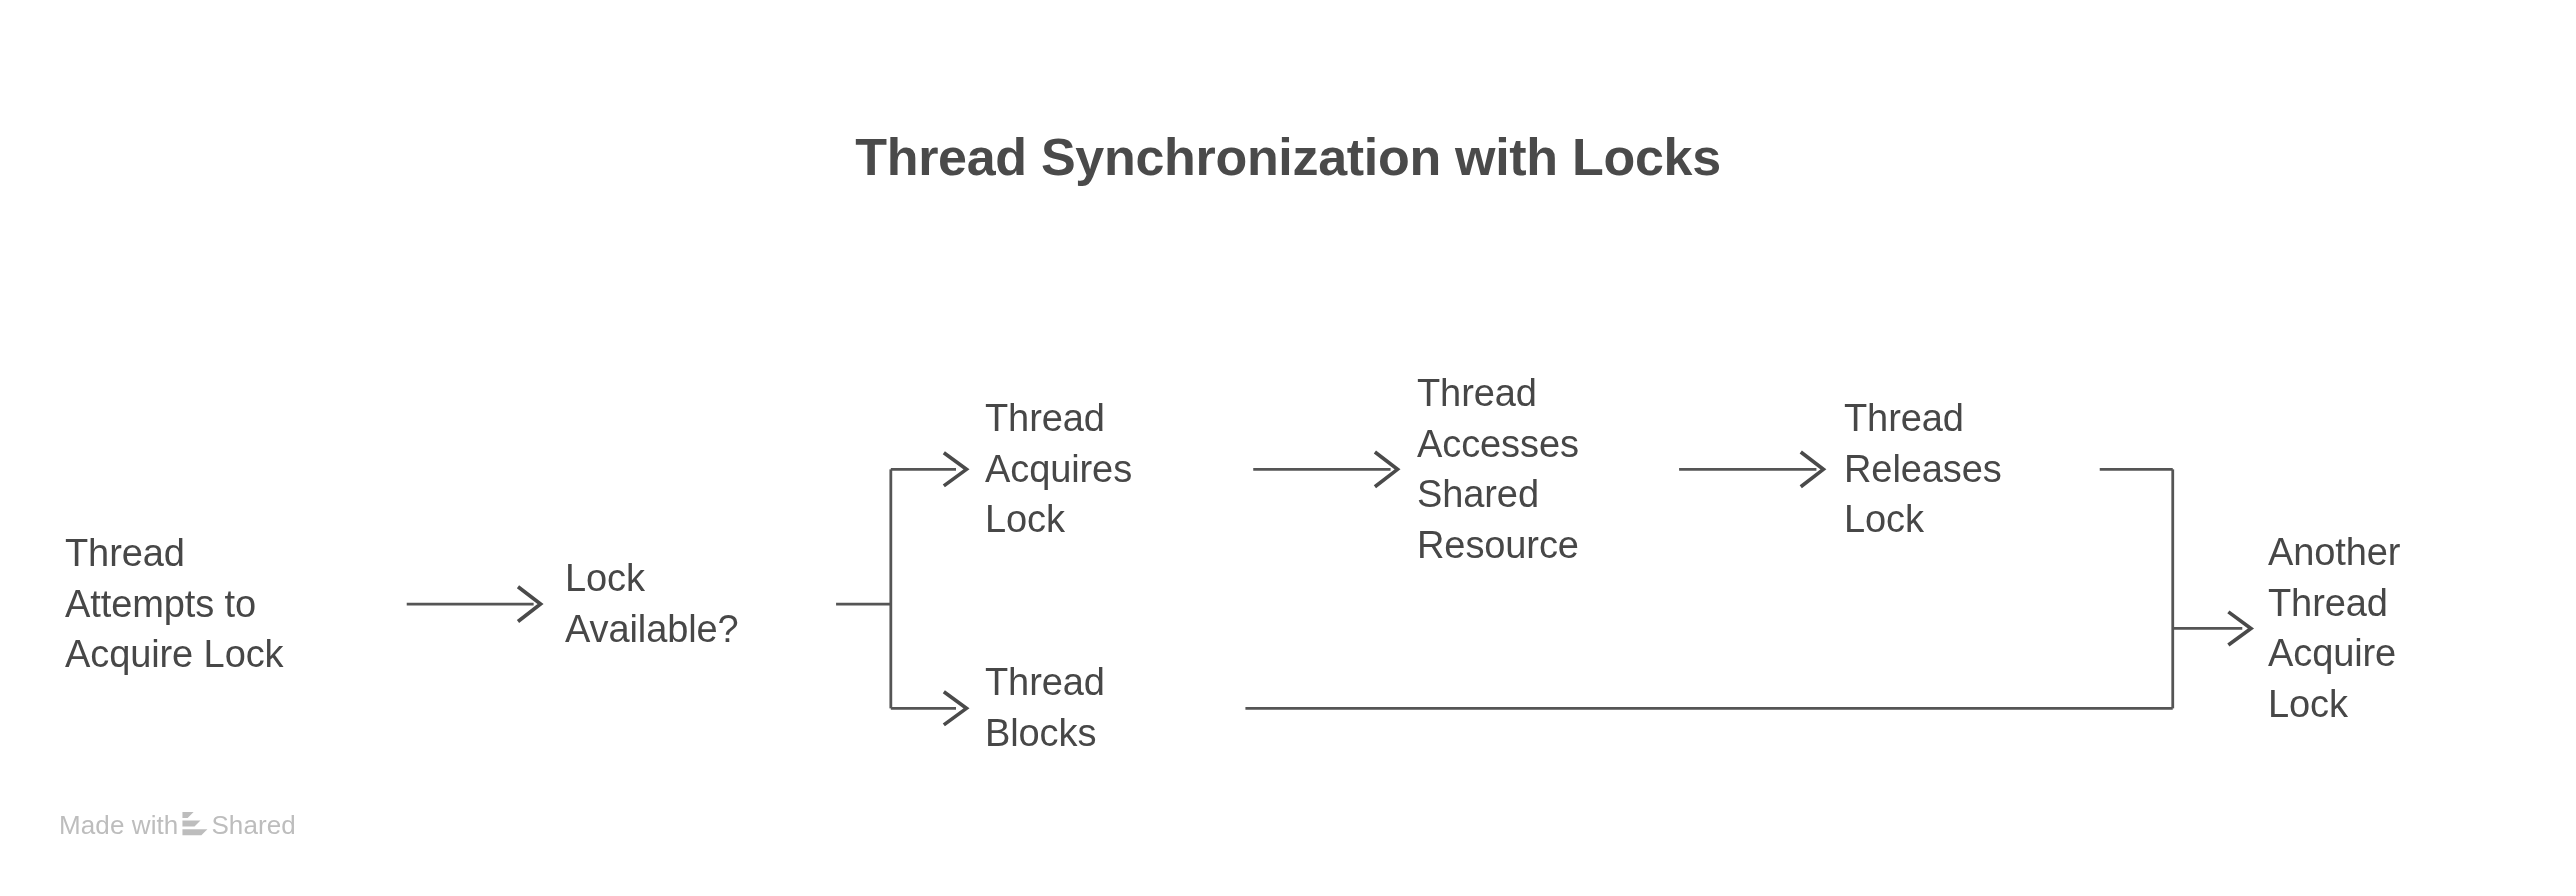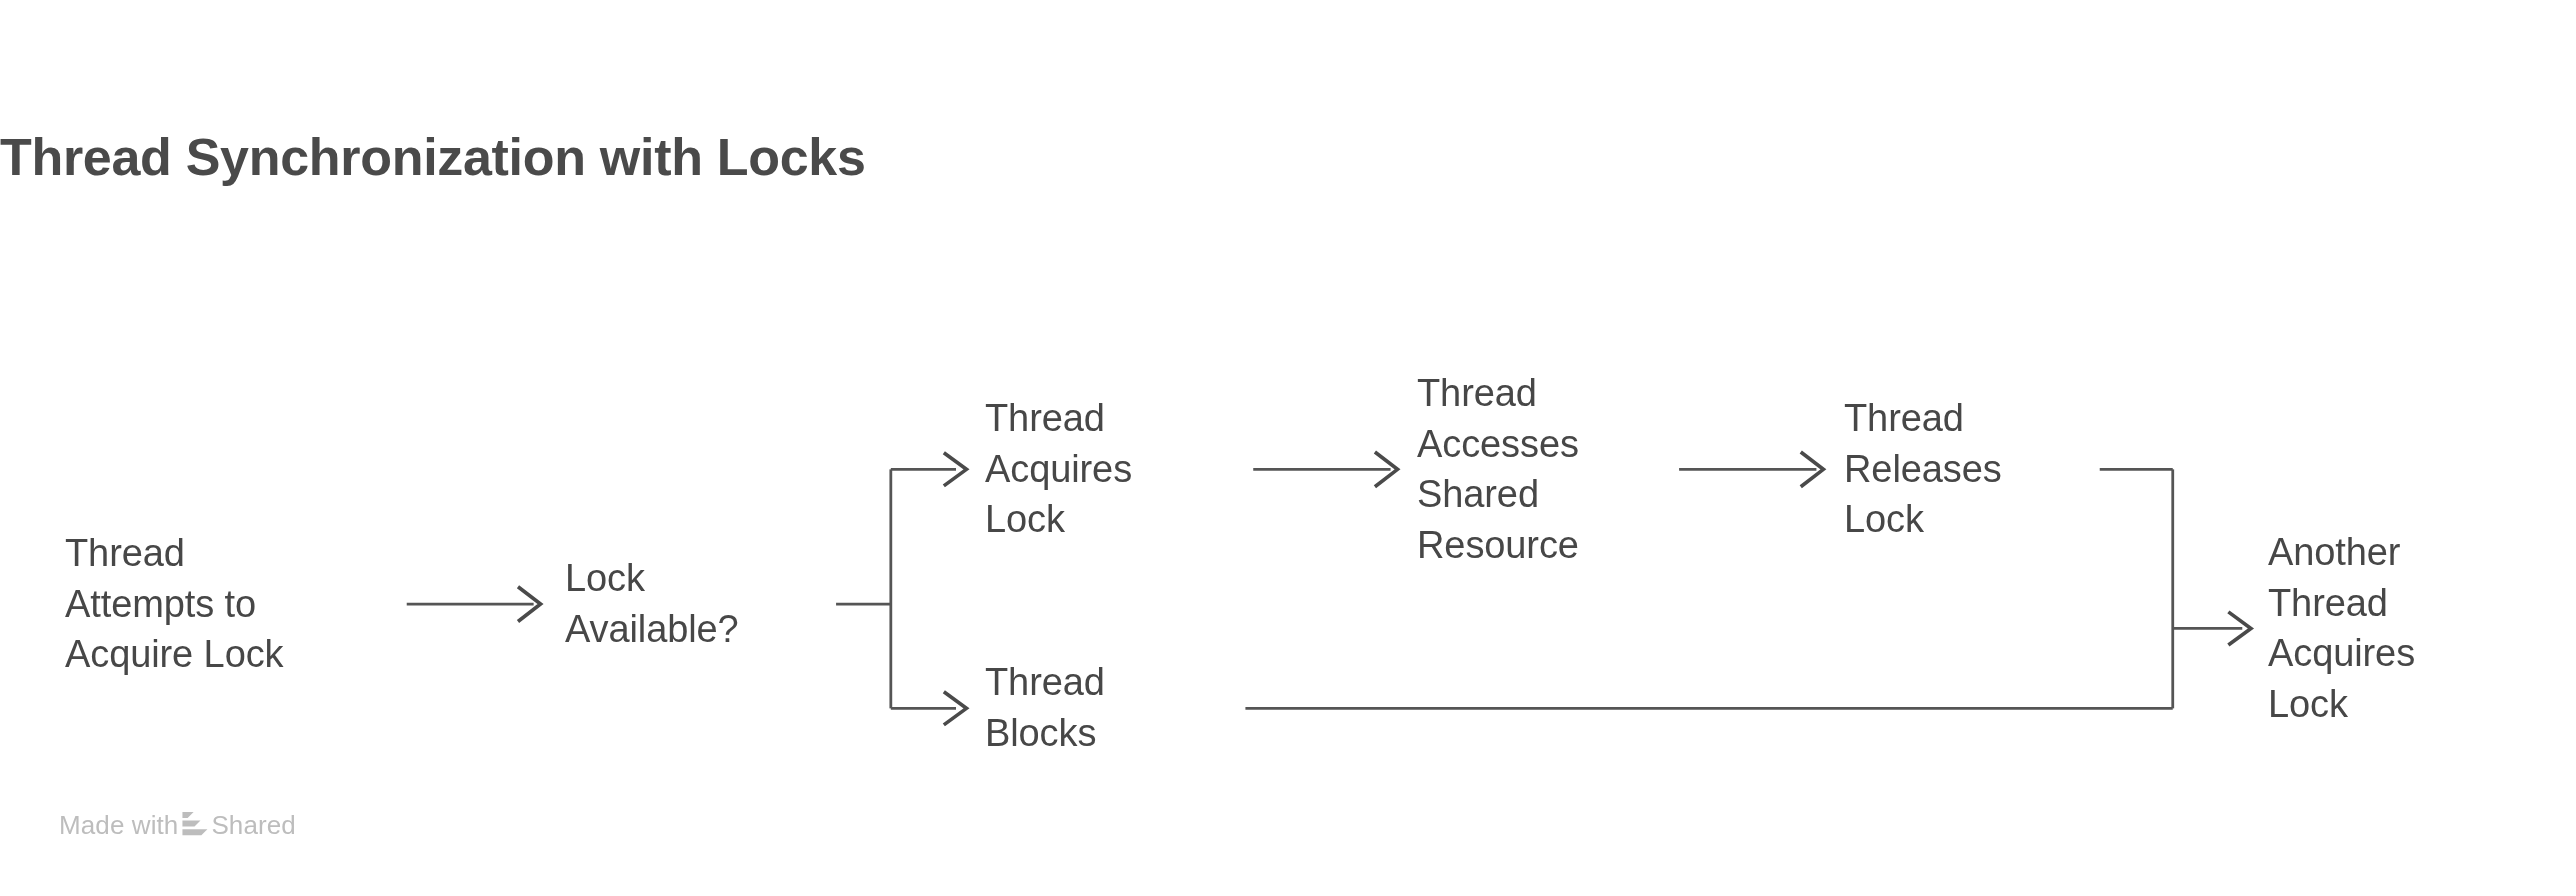--- a/index.html
+++ b/index.html
@@ -20,21 +20,21 @@
     position: absolute;
     inset: 0;
   }
 
   
   .diagram-title {
     position: absolute;
     left: 0;
     top: 129px;
     width: 2576px;
-    text-align: left;
+    text-align: center;
     font-size: 52px;
     font-weight: bold;
     color: #4a4a4a;
     letter-spacing: -0.3px;
     line-height: 1.1;
   }
 
   
   #connector-layer {
     position: absolute;
@@ -168,21 +168,21 @@
 
   <div class="node node-mid" id="node-thread-releases">Thread
 Releases
 Lock</div>
 
   <div class="node node-mid" id="node-thread-blocks">Thread
 Blocks</div>
 
   <div class="node node-mid" id="node-another-thread">Another
 Thread
-Acquires
+Acquire
 Lock</div>
 
   <div id="made-with-napkin">
     <span>Made with</span>
     <span class="napkin-logo">
       <svg viewBox="0 0 36 34" width="31" height="29.5" aria-hidden="true">
         <g fill="#bdbdbd">
           <path d="M4 1 L17 1 L10 8 L4 8 Z"></path>
           <path d="M4 11 L25 11 L18 18 L4 18 Z"></path>
           <path d="M4 21 L33 21 L26 28 L4 28 Z"></path>

